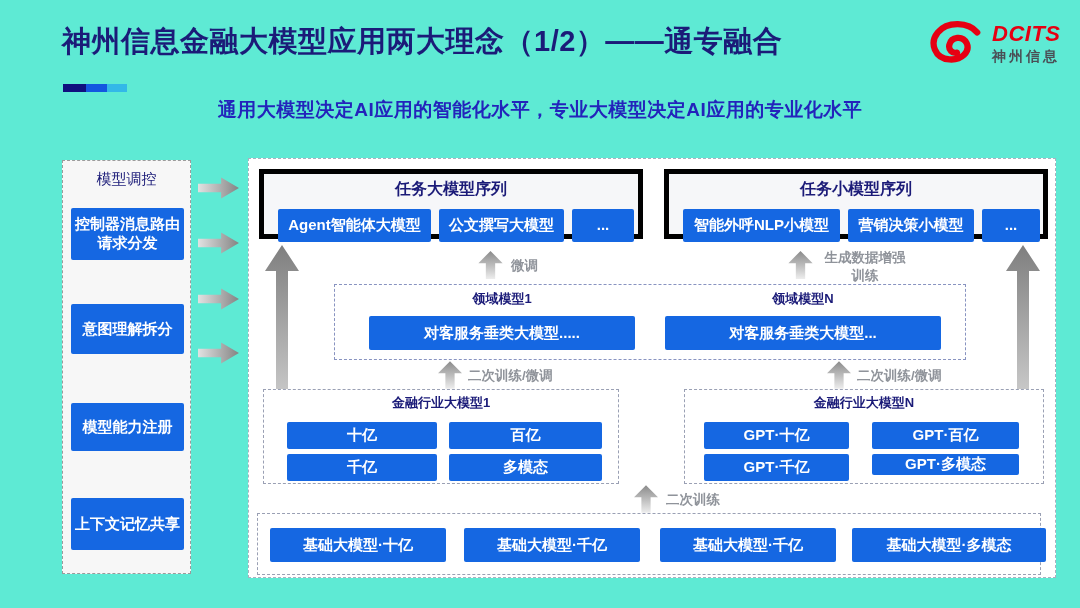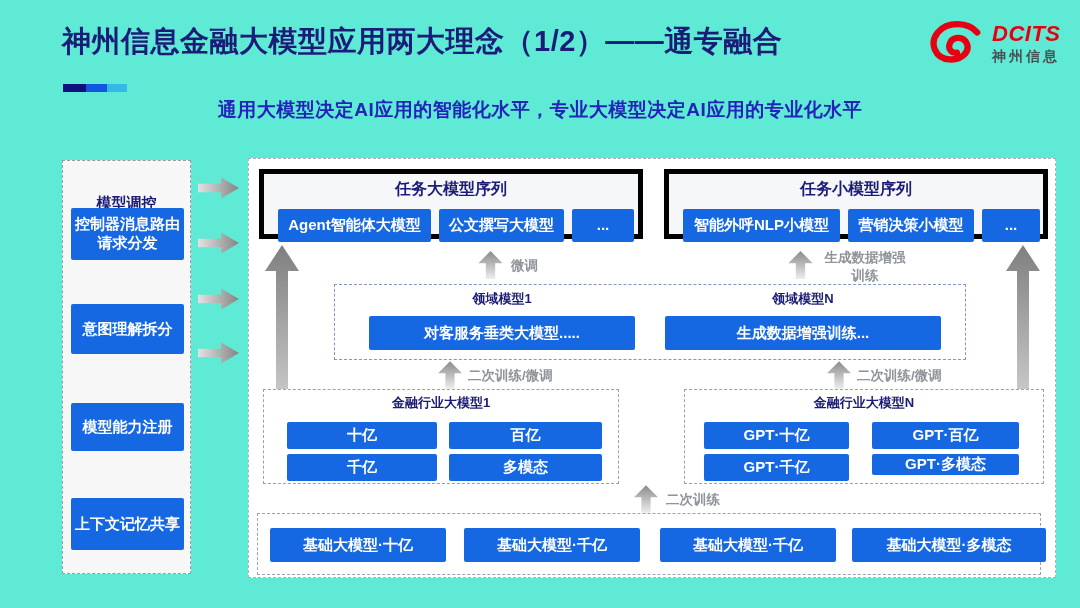--- a/index.html
+++ b/index.html
@@ -24,21 +24,21 @@
   .subtitle {
     position:absolute; left:0; top:97px; width:1080px; text-align:center;
     font-size:19px; font-weight:800; color:#2323bb; letter-spacing:0.5px;
   }
   
   .sidebar {
     position:absolute; left:62px; top:160px; width:129px; height:414px;
     border:1.5px dashed #9b9b9b; background:#f7f7f7;
   }
   .sidebar-title { position:absolute; top:9px; left:0; width:100%; text-align:center;
-    font-size:15px; font-weight:700; color:#1b1b78;margin-top:24px; }
+    font-size:15px; font-weight:400; color:#1b1b78; }
   .blue-btn {
     position:absolute; background:#1567e2; color:#fff; font-weight:700;
     display:flex; align-items:center; justify-content:center; text-align:center;
     border-radius:2px; line-height:1.25;
   }
   .sb-btn { left:8px; width:113px; font-size:15px; }
   
   .main {
     position:absolute; left:248px; top:158px; width:808px; height:420px;
     border:1.5px dashed #aab0bf; background:#ffffff;
@@ -146,21 +146,21 @@
 
     <svg class="arrow" style="left:539px; top:92px;" width="25" height="28" viewBox="0 0 26 30">
       <polygon points="13,0 26,13 18,13 18,30 8,30 8,13 0,13" fill="url(#gradU)"></polygon>
     </svg>
     <div class="arrow-label" style="left:570px; top:90px; width:92px; text-align:center;">生成数据增强训练</div>
 
     <div class="dashed-box" style="left:85px; top:125px; width:632px; height:76px;">
       <div class="box-title" style="left:34px; top:5px; width:266px;">领域模型1</div>
       <div class="blue-btn node" style="left:34px; top:31px; width:266px; height:34px;">对客服务垂类大模型.....</div>
       <div class="box-title" style="left:330px; top:5px; width:276px;">领域模型N</div>
-      <div class="blue-btn node" style="left:330px; top:31px; width:276px; height:34px;">生成数据增强训练...</div>
+      <div class="blue-btn node" style="left:330px; top:31px; width:276px; height:34px;">对客服务垂类大模型...</div>
     </div>
 
     <svg class="arrow" style="left:189px; top:202px;" width="24" height="28" viewBox="0 0 26 30">
       <polygon points="13,0 26,13 18,13 18,30 8,30 8,13 0,13" fill="url(#gradU)"></polygon>
     </svg>
     <div class="arrow-label" style="left:219px; top:208px;">二次训练/微调</div>
     <svg class="arrow" style="left:578px; top:202px;" width="24" height="28" viewBox="0 0 26 30">
       <polygon points="13,0 26,13 18,13 18,30 8,30 8,13 0,13" fill="url(#gradU)"></polygon>
     </svg>
     <div class="arrow-label" style="left:608px; top:208px;">二次训练/微调</div>

